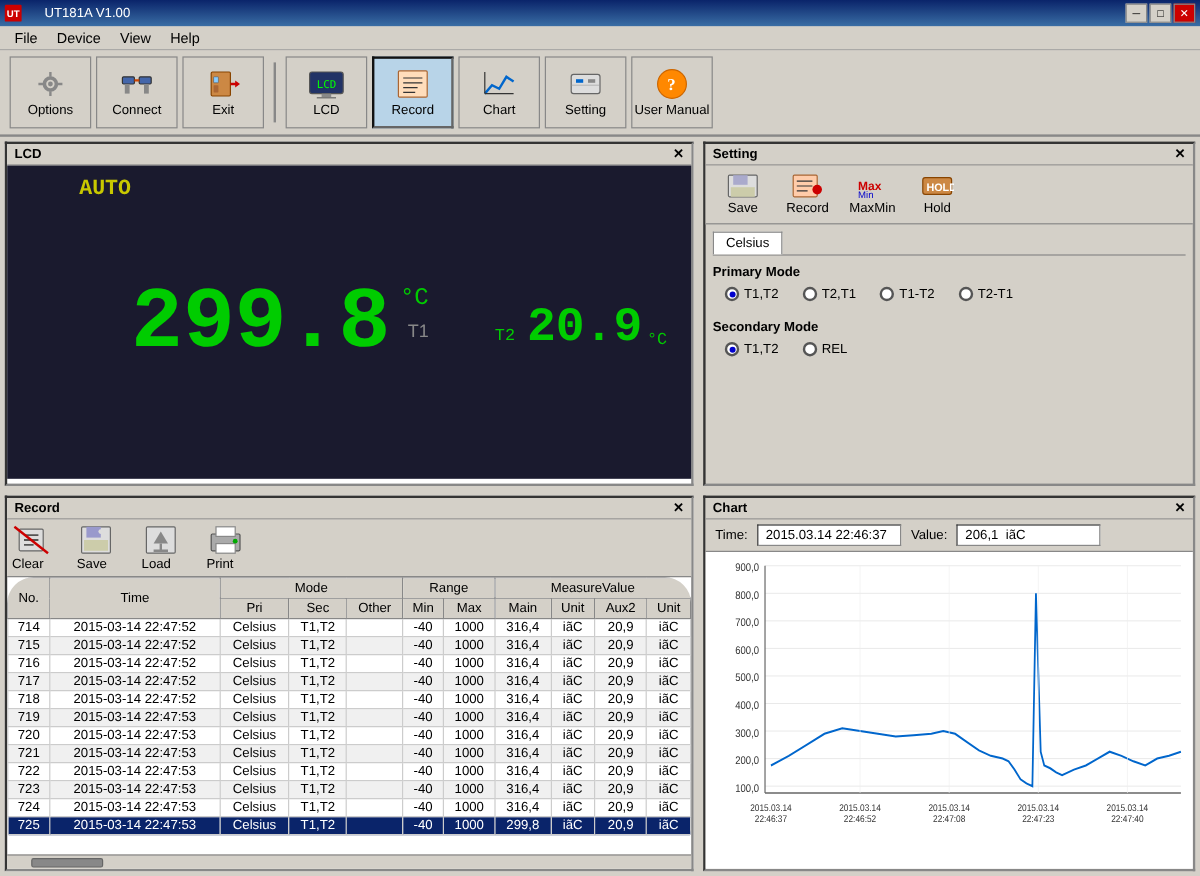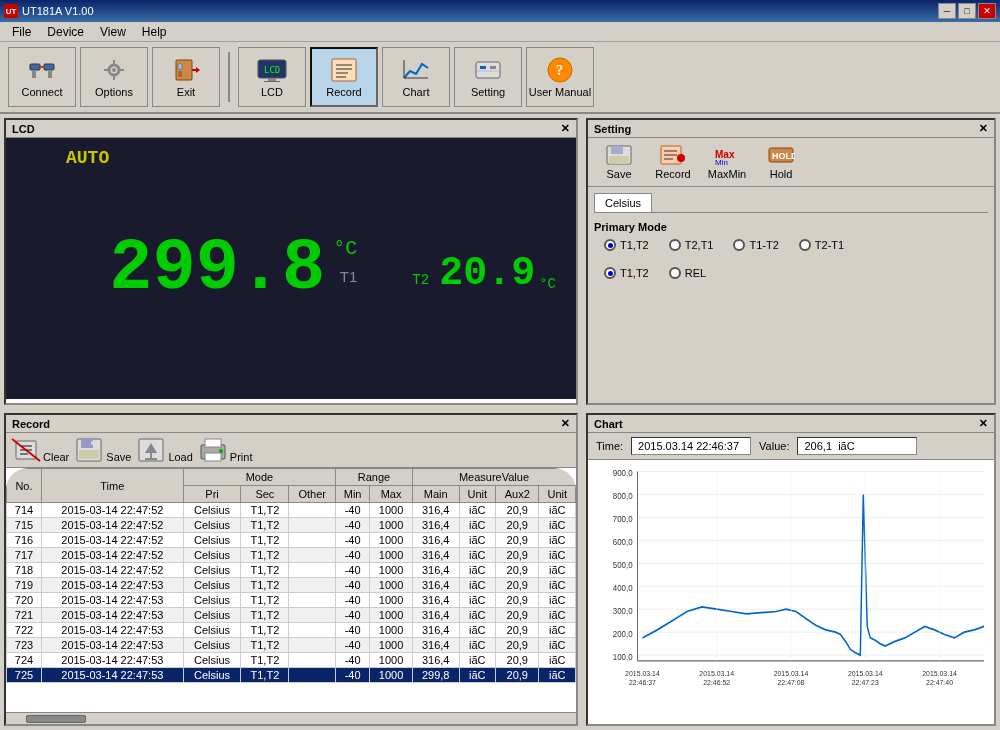--- a/index.html
+++ b/index.html
@@ -1,20 +1,20 @@
 <!DOCTYPE html>
 <html><head>
   <meta charset="utf-8">
   <style>
     * { box-sizing: border-box; margin: 0; padding: 0; }
     body { font-family: 'Segoe UI', Arial, sans-serif; font-size: 12px; background: #d4d0c8; overflow: hidden; width: 1000px; height: 730px; }
     
     
     .title-bar { background: linear-gradient(to bottom, #0a246a, #3a6ea5); color: white; height: 22px; display: flex; align-items: center; justify-content: space-between; padding: 0 4px; font-size: 11px; }
-    .title-bar-left { display: flex; align-items: center; gap: 4px; }
+    .title-bar-left { display: flex; align-items: center; gap: 19px; }
     .title-bar-icon { width: 14px; height: 14px; background: #cc0000; border-radius: 1px; display: flex; align-items: center; justify-content: center; font-size: 8px; color: white; font-weight: bold; }
     .title-bar-btns { display: flex; gap: 2px; }
     .title-btn { width: 18px; height: 16px; background: #d4d0c8; border: 1px solid #888; display: flex; align-items: center; justify-content: center; font-size: 9px; cursor: pointer; color: #000; }
     .title-btn.close { background: #cc0000; color: white; }
 
     
     .menu-bar { background: #d4d0c8; border-bottom: 1px solid #a0a0a0; height: 20px; display: flex; align-items: center; padding: 0 4px; font-size: 12px; }
     .menu-item { padding: 2px 8px; cursor: pointer; }
 
     
@@ -54,21 +54,21 @@
     .setting-section { margin-bottom: 10px; }
     .section-label { font-size: 11px; margin-bottom: 6px; font-weight: bold; }
     .radio-group { display: flex; gap: 20px; margin-left: 10px; }
     .radio-item { display: flex; align-items: center; gap: 4px; font-size: 11px; cursor: pointer; }
     .radio-dot { width: 12px; height: 12px; border: 2px solid #555; border-radius: 50%; background: white; display: flex; align-items: center; justify-content: center; }
     .radio-dot.selected::after { content: ''; width: 5px; height: 5px; background: #0000cc; border-radius: 50%; display: block; }
 
     
     .record-panel { flex: 1; background: white; border: 2px inset #888; margin: 4px; display: flex; flex-direction: column; }
     .record-toolbar { display: flex; padding: 4px; gap: 4px; background: #d4d0c8; border-bottom: 1px solid #888; }
-    .rec-btn { display: flex; align-items: flex-end; font-size: 11px; gap: 1px; min-width: 50px; cursor: pointer; }
+    .rec-btn { display: flex; flex-direction: column; align-items: flex-start; font-size: 11px; gap: 1px; min-width: 50px; cursor: pointer; }
     .table-container { flex: 1; overflow-y: auto; overflow-x: auto; border-radius: 22px; }
     table { width: 100%; border-collapse: collapse; font-size: 11px; }
     th { background: #d4d0c8; border: 1px solid #888; padding: 2px 4px; font-weight: normal; text-align: center; position: sticky; top: 0; z-index: 1; }
     td { border: 1px solid #ccc; padding: 1px 4px; text-align: center; white-space: nowrap; }
     tr:nth-child(even) td { background: #f0f0f0; }
     tr.selected td { background: #0a246a; color: white; }
 
     
     .chart-panel { width: 410px; background: #d4d0c8; border: 2px inset #888; margin: 4px; display: flex; flex-direction: column; }
     .chart-header { padding: 4px 8px; border-bottom: 1px solid #888; font-size: 11px; display: flex; align-items: center; gap: 8px; background: #d4d0c8; }
@@ -103,41 +103,41 @@
   <span class="menu-item">File</span>
   <span class="menu-item">Device</span>
   <span class="menu-item">View</span>
   <span class="menu-item">Help</span>
 </div>
 
 <div class="toolbar">
   <div class="toolbar-btn">
     <div class="toolbar-btn-icon">
       <svg width="32" height="28" viewBox="0 0 32 28">
-        <rect x="4" y="8" width="10" height="6" rx="1" fill="#4466aa" stroke="#333" stroke-width="1"></rect>
-        <rect x="18" y="8" width="10" height="6" rx="1" fill="#4466aa" stroke="#333" stroke-width="1"></rect>
-        <line x1="14" y1="11" x2="18" y2="11" stroke="#cc4400" stroke-width="2"></line>
-        <rect x="6" y="14" width="4" height="8" fill="#888"></rect>
-        <rect x="22" y="14" width="4" height="8" fill="#888"></rect>
-      </svg>
-    </div>
-    <span>Connect</span>
-  </div>
-  <div class="toolbar-btn">
-    <div class="toolbar-btn-icon">
-      <svg width="32" height="28" viewBox="0 0 32 28">
         <circle cx="16" cy="14" r="5" fill="none" stroke="#888" stroke-width="3"></circle>
         <circle cx="16" cy="14" r="2" fill="#888"></circle>
         <line x1="16" y1="4" x2="16" y2="8" stroke="#888" stroke-width="2"></line>
         <line x1="16" y1="20" x2="16" y2="24" stroke="#888" stroke-width="2"></line>
         <line x1="6" y1="14" x2="10" y2="14" stroke="#888" stroke-width="2"></line>
         <line x1="22" y1="14" x2="26" y2="14" stroke="#888" stroke-width="2"></line>
       </svg>
     </div>
     <span>Options</span>
+  </div>
+  <div class="toolbar-btn">
+    <div class="toolbar-btn-icon">
+      <svg width="32" height="28" viewBox="0 0 32 28">
+        <rect x="4" y="8" width="10" height="6" rx="1" fill="#4466aa" stroke="#333" stroke-width="1"></rect>
+        <rect x="18" y="8" width="10" height="6" rx="1" fill="#4466aa" stroke="#333" stroke-width="1"></rect>
+        <line x1="14" y1="11" x2="18" y2="11" stroke="#cc4400" stroke-width="2"></line>
+        <rect x="6" y="14" width="4" height="8" fill="#888"></rect>
+        <rect x="22" y="14" width="4" height="8" fill="#888"></rect>
+      </svg>
+    </div>
+    <span>Connect</span>
   </div>
   <div class="toolbar-btn">
     <div class="toolbar-btn-icon">
       <svg width="32" height="28" viewBox="0 0 32 28">
         <rect x="6" y="4" width="16" height="20" rx="1" fill="#cc8844" stroke="#884400" stroke-width="1"></rect>
         <rect x="8" y="8" width="4" height="5" rx="0.5" fill="#88ccff" stroke="#555" stroke-width="0.5"></rect>
         <rect x="8" y="15" width="4" height="6" rx="0.5" fill="#aa6633"></rect>
         <line x1="22" y1="14" x2="28" y2="14" stroke="#cc0000" stroke-width="2"></line>
         <polygon points="26,11 30,14 26,17" fill="#cc0000"></polygon>
       </svg>
@@ -286,20 +286,21 @@
               <div class="radio-dot"></div>
               <span>T1-T2</span>
             </label>
             <label class="radio-item">
               <div class="radio-dot"></div>
               <span>T2-T1</span>
             </label>
           </div>
         </div>
         <div class="setting-section" style="margin-top:16px;">
+          <div class="section-label">Secondary Mode</div>
           <div class="radio-group">
             <label class="radio-item">
               <div class="radio-dot selected"></div>
               <span>T1,T2</span>
             </label>
             <label class="radio-item">
               <div class="radio-dot"></div>
               <span>REL</span>
             </label>
           </div>

